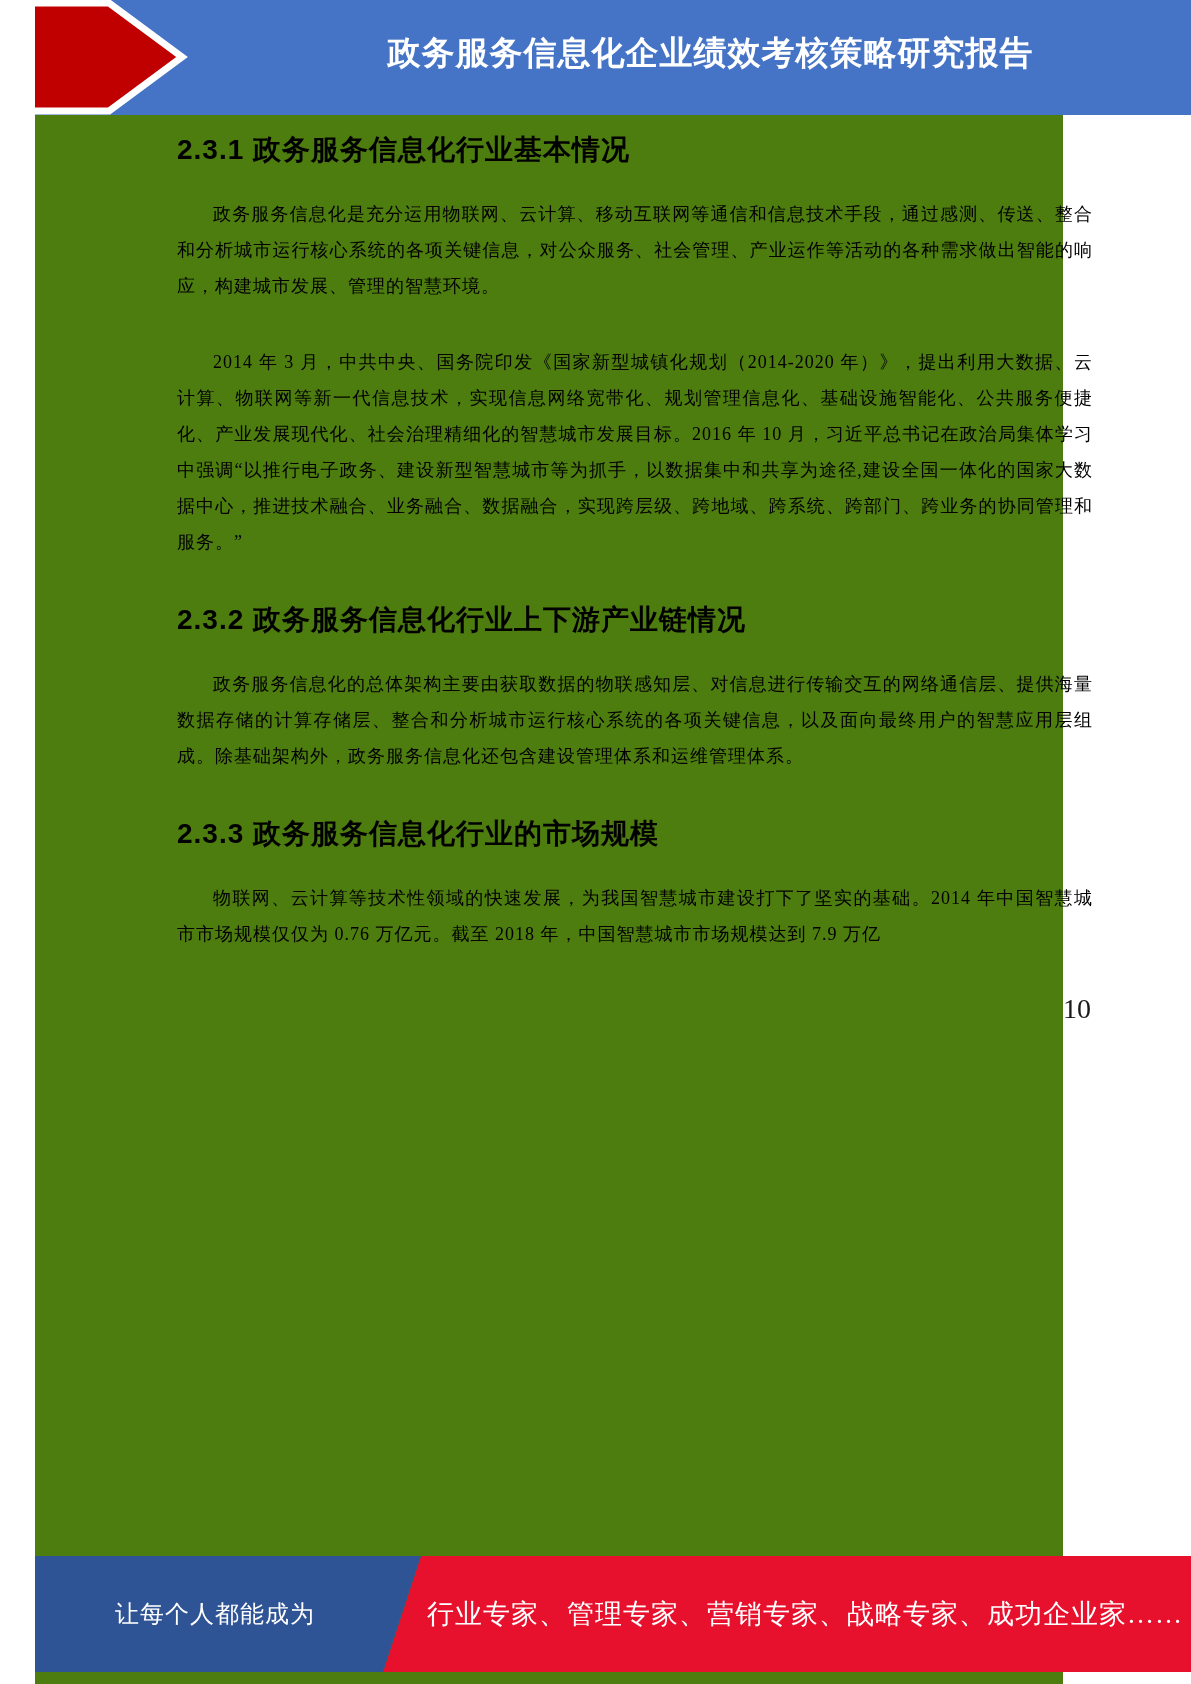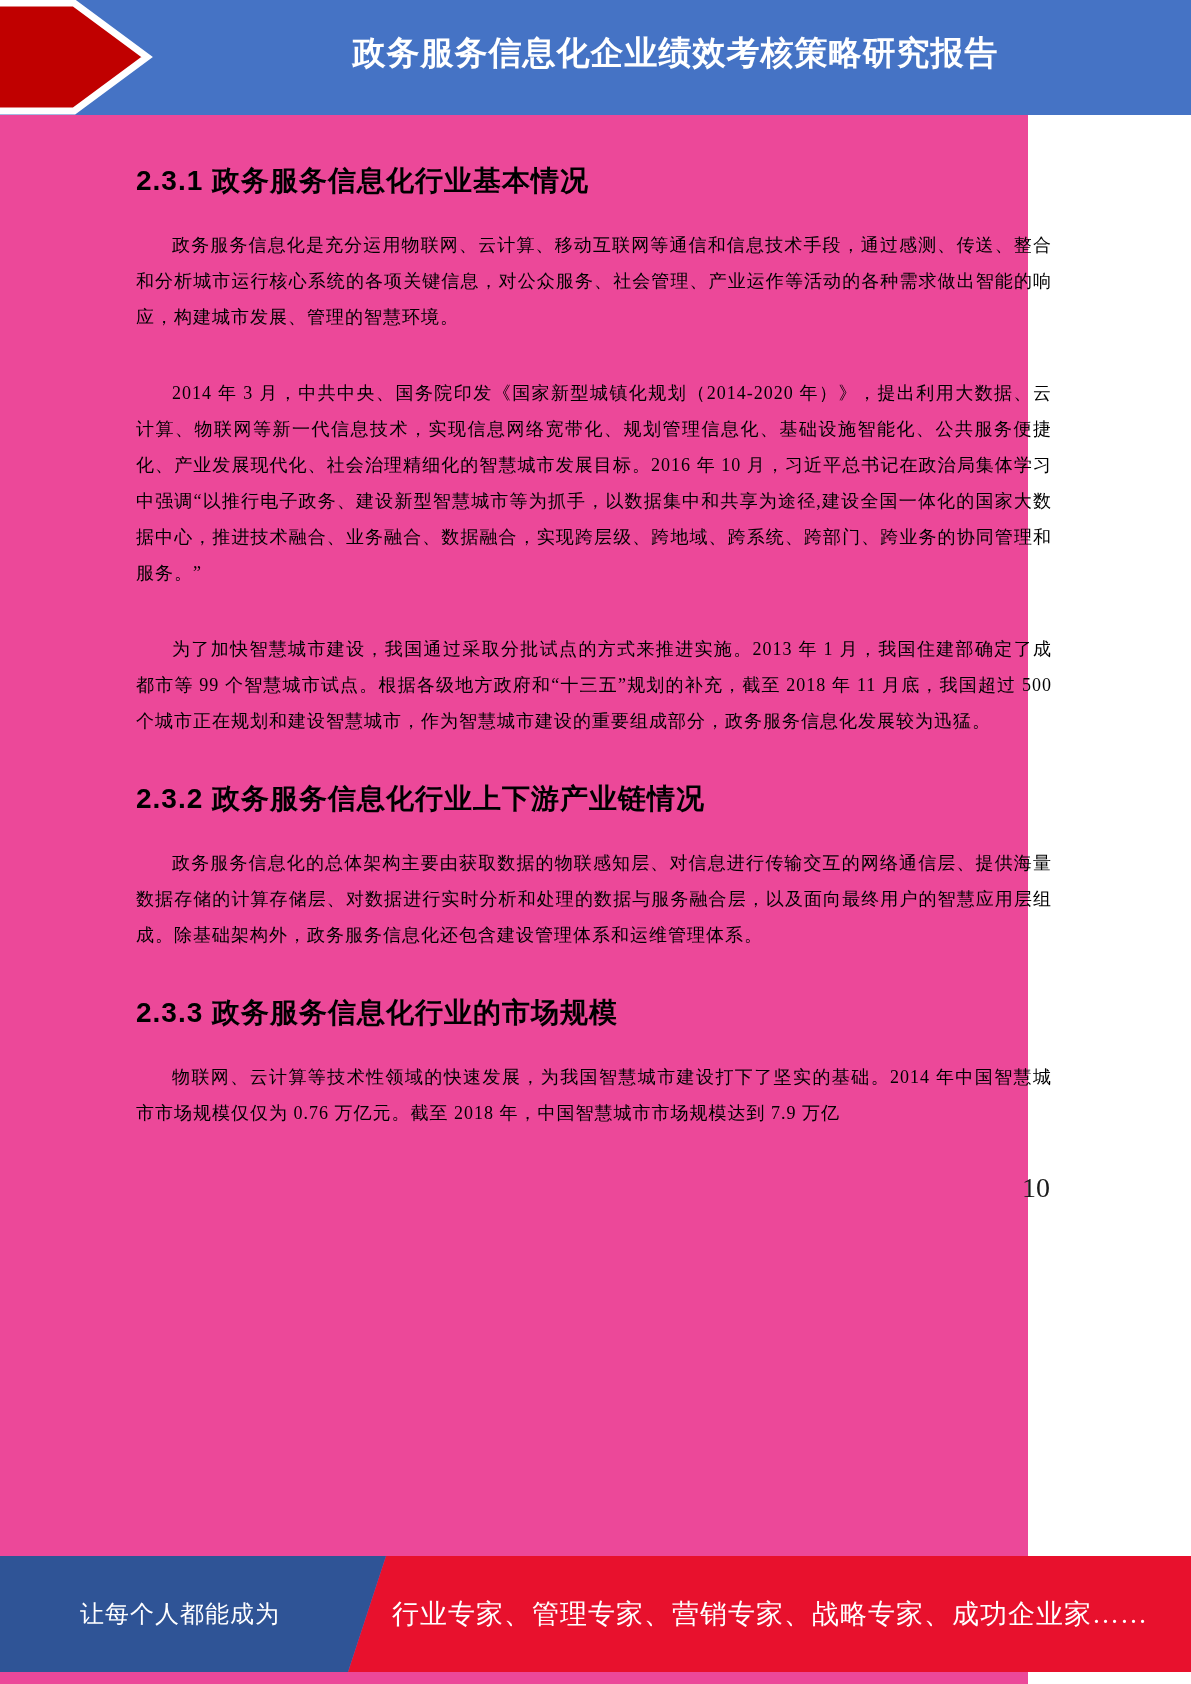--- a/index.html
+++ b/index.html
@@ -1,22 +1,23 @@
 <!DOCTYPE html>
 <html><head>
 <meta charset="utf-8">
 <style>
   * { margin: 0; padding: 0; box-sizing: border-box; }
   html, body { width: 1191px; height: 1684px; overflow: hidden; background: #ffffff; }
   .page {
     position: relative;
     width: 1028px; height: 1684px;
-    background: #ec4899;
+    background: #4d7c0f;
     font-family: "Liberation Serif", "DejaVu Serif", serif;
     color: #000000;
+    margin-left: 35px;
   }
 
   
   .header-banner {
     position: absolute; top: 0; left: 0;
     width: 1191px; height: 115px;
     background: #4573C5;
   }
   .header-arrow { position: absolute; top: 0; left: 0; }
   .header-title {
@@ -25,23 +26,23 @@
     color: #ffffff;
     font-family: "Liberation Sans", "DejaVu Sans", sans-serif;
     font-weight: 700;
     font-size: 33px;
     letter-spacing: 1px;
     white-space: nowrap;
   }
 
   
   .content {
-    position: absolute; top: 115px; left: 136px;
+    position: absolute; top: 115px; left: 142px;
     width: 916px;
-    padding-top: 46px;
+    padding-top: 15px;
   }
   .section-heading {
     font-family: "Liberation Sans", "DejaVu Sans", sans-serif;
     font-weight: 700;
     font-size: 28px;
     line-height: 40px;
     letter-spacing: 1px;
     color: #000000;
     margin-bottom: 26px;
   }
@@ -101,24 +102,23 @@
       <polygon points="-12,3 74,3 147,57 74,111 -12,111" fill="#C00000" stroke="#FFFFFF" stroke-width="7" stroke-linejoin="miter"></polygon>
     </svg>
     <div class="header-title">政务服务信息化企业绩效考核策略研究报告</div>
   </div>
 
   <div class="content">
 
     <div class="section-heading">2.3.1 政务服务信息化行业基本情况</div>
     <p class="para">政务服务信息化是充分运用物联网、云计算、移动互联网等通信和信息技术手段，通过感测、传送、整合和分析城市运行核心系统的各项关键信息，对公众服务、社会管理、产业运作等活动的各种需求做出智能的响应，构建城市发展、管理的智慧环境。</p>
     <p class="para">2014 年 3 月，中共中央、国务院印发《国家新型城镇化规划（2014-2020 年）》，提出利用大数据、云计算、物联网等新一代信息技术，实现信息网络宽带化、规划管理信息化、基础设施智能化、公共服务便捷化、产业发展现代化、社会治理精细化的智慧城市发展目标。2016 年 10 月，习近平总书记在政治局集体学习中强调“以推行电子政务、建设新型智慧城市等为抓手，以数据集中和共享为途径,建设全国一体化的国家大数据中心，推进技术融合、业务融合、数据融合，实现跨层级、跨地域、跨系统、跨部门、跨业务的协同管理和服务。”</p>
-    <p class="para">为了加快智慧城市建设，我国通过采取分批试点的方式来推进实施。2013 年 1 月，我国住建部确定了成都市等 99 个智慧城市试点。根据各级地方政府和“十三五”规划的补充，截至 2018 年 11 月底，我国超过 500 个城市正在规划和建设智慧城市，作为智慧城市建设的重要组成部分，政务服务信息化发展较为迅猛。</p>
 
     <div class="section-heading">2.3.2 政务服务信息化行业上下游产业链情况</div>
-    <p class="para">政务服务信息化的总体架构主要由获取数据的物联感知层、对信息进行传输交互的网络通信层、提供海量数据存储的计算存储层、对数据进行实时分析和处理的数据与服务融合层，以及面向最终用户的智慧应用层组成。除基础架构外，政务服务信息化还包含建设管理体系和运维管理体系。</p>
+    <p class="para">政务服务信息化的总体架构主要由获取数据的物联感知层、对信息进行传输交互的网络通信层、提供海量数据存储的计算存储层、整合和分析城市运行核心系统的各项关键信息，以及面向最终用户的智慧应用层组成。除基础架构外，政务服务信息化还包含建设管理体系和运维管理体系。</p>
 
     <div class="section-heading">2.3.3 政务服务信息化行业的市场规模</div>
     <p class="para">物联网、云计算等技术性领域的快速发展，为我国智慧城市建设打下了坚实的基础。2014 年中国智慧城市市场规模仅仅为 0.76 万亿元。截至 2018 年，中国智慧城市市场规模达到 7.9 万亿</p>
 
     <div class="page-number">10</div>
   </div>
 
   <div class="footer-banner">
     <svg class="footer-svg" width="1191" height="116" viewBox="0 0 1191 116">
       <polygon points="386,0 1191,0 1191,116 348,116" fill="#E8112D"></polygon>

